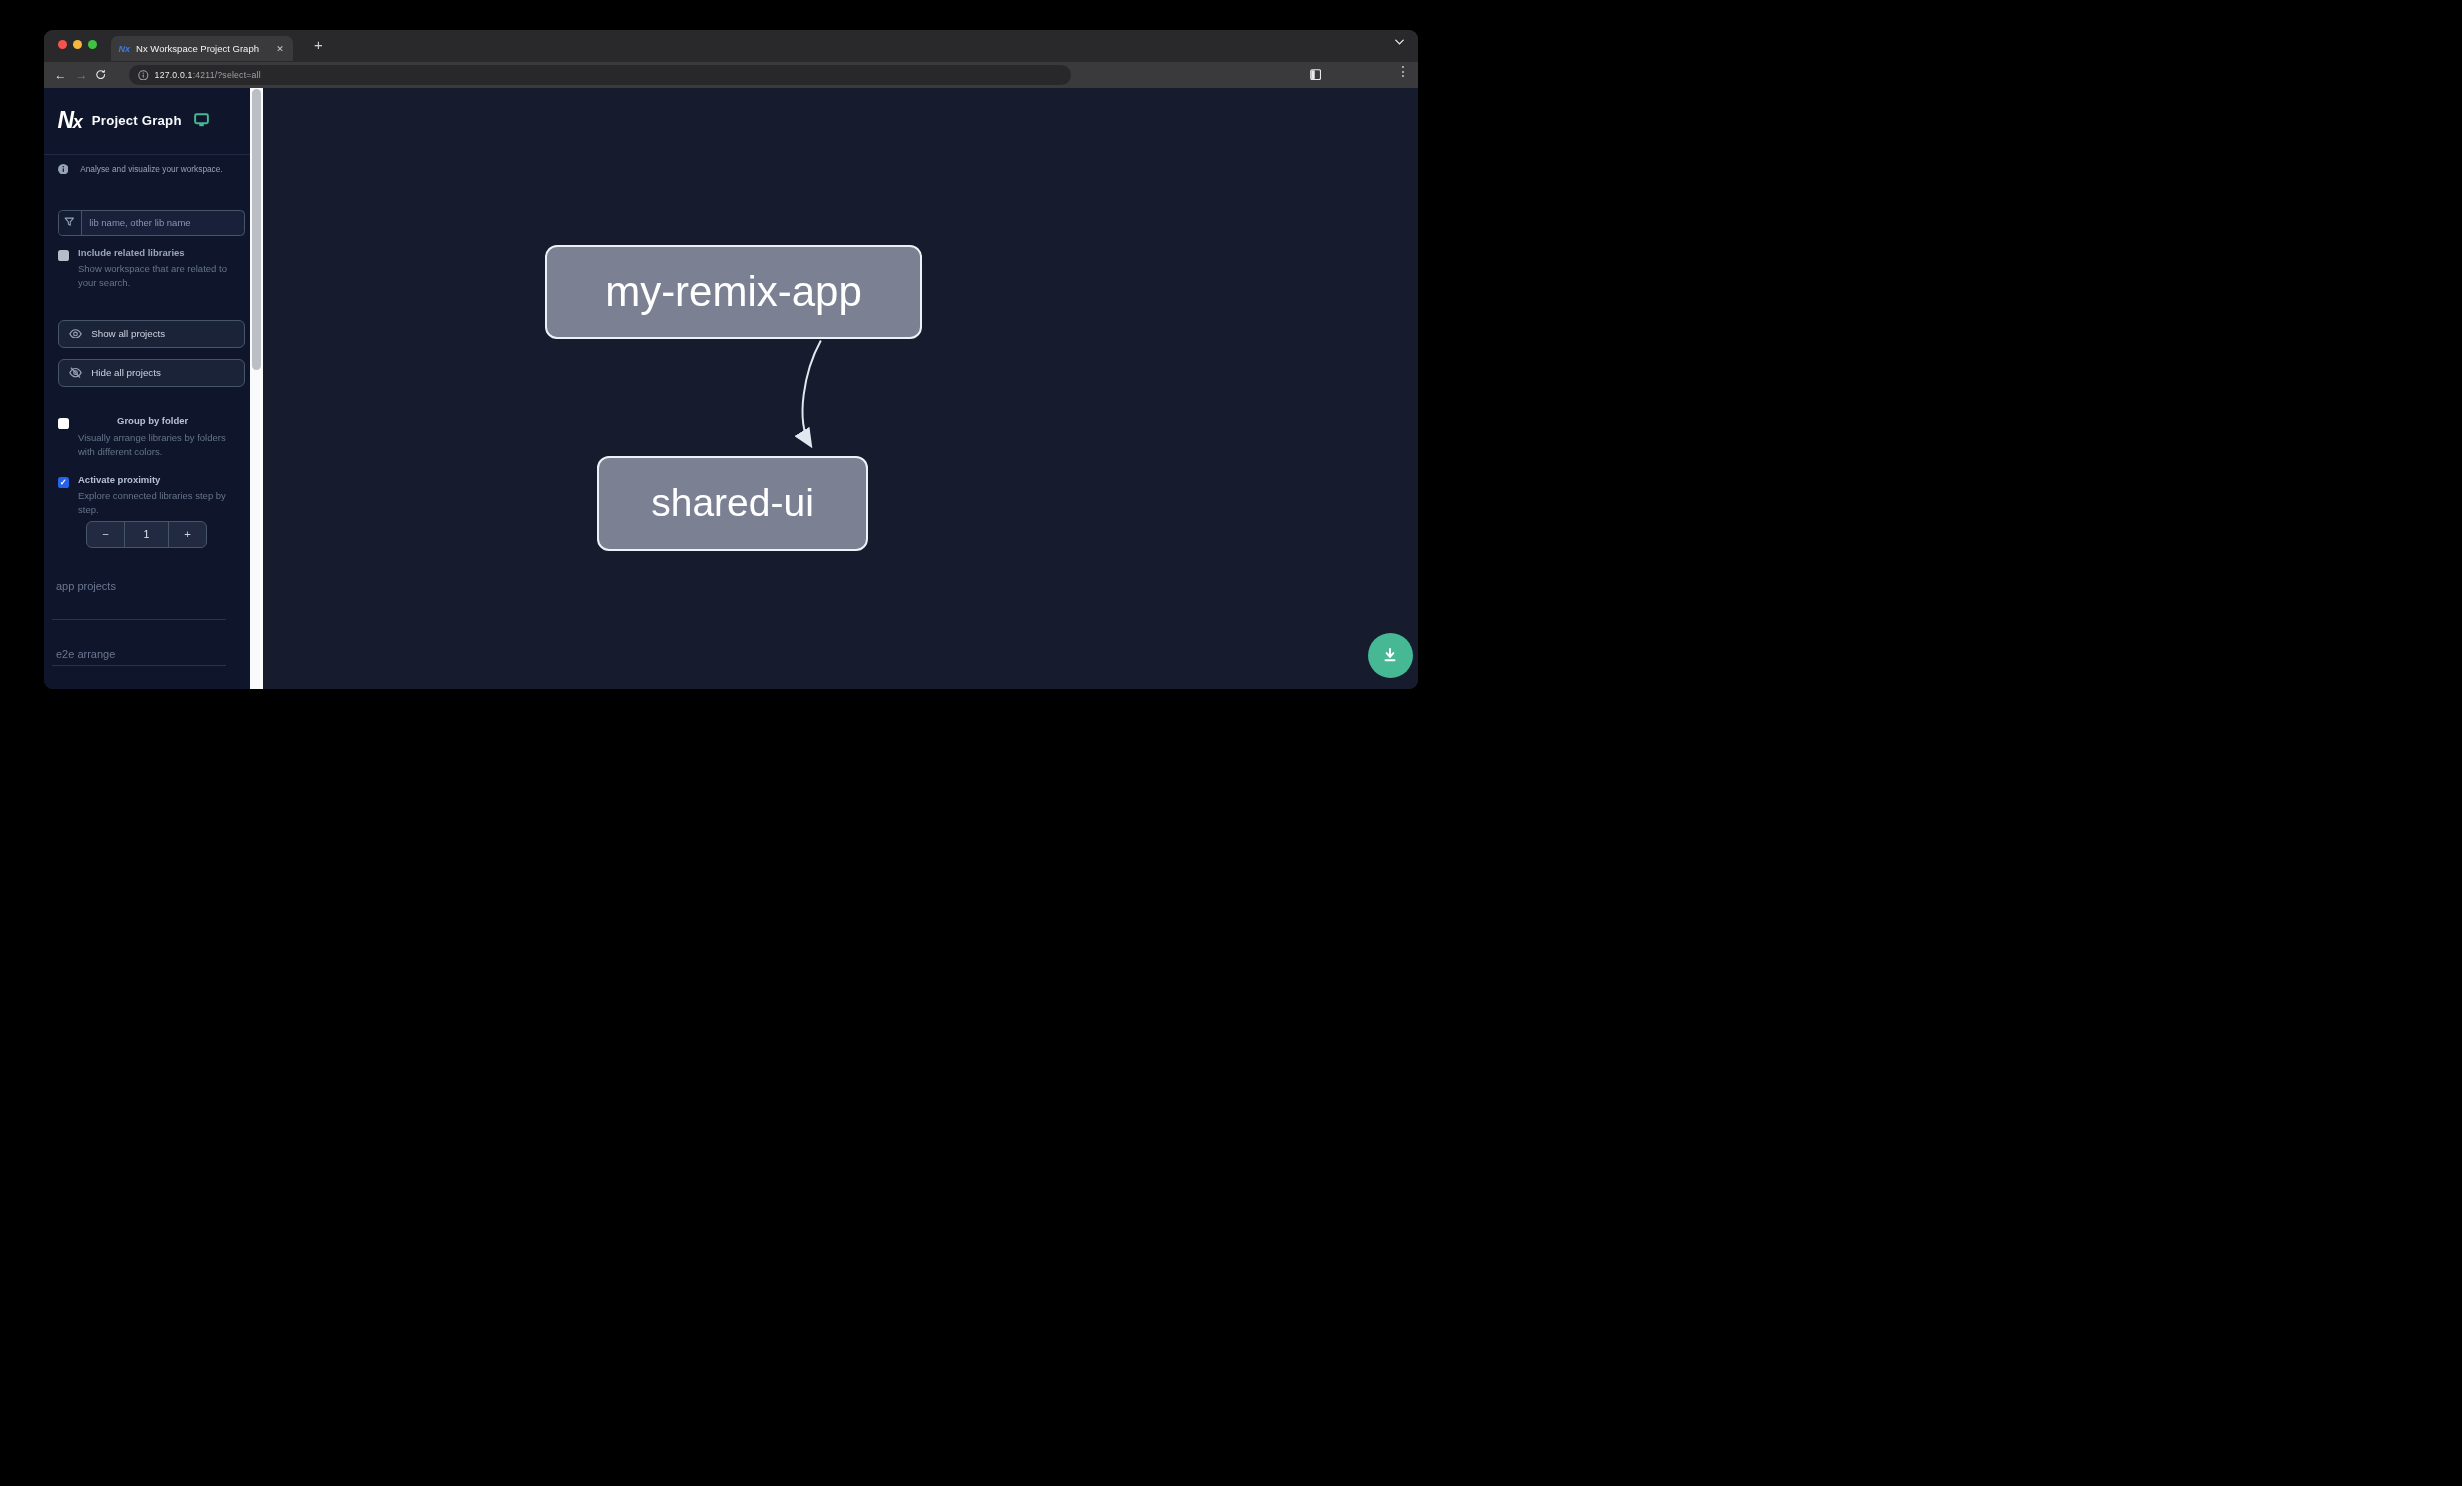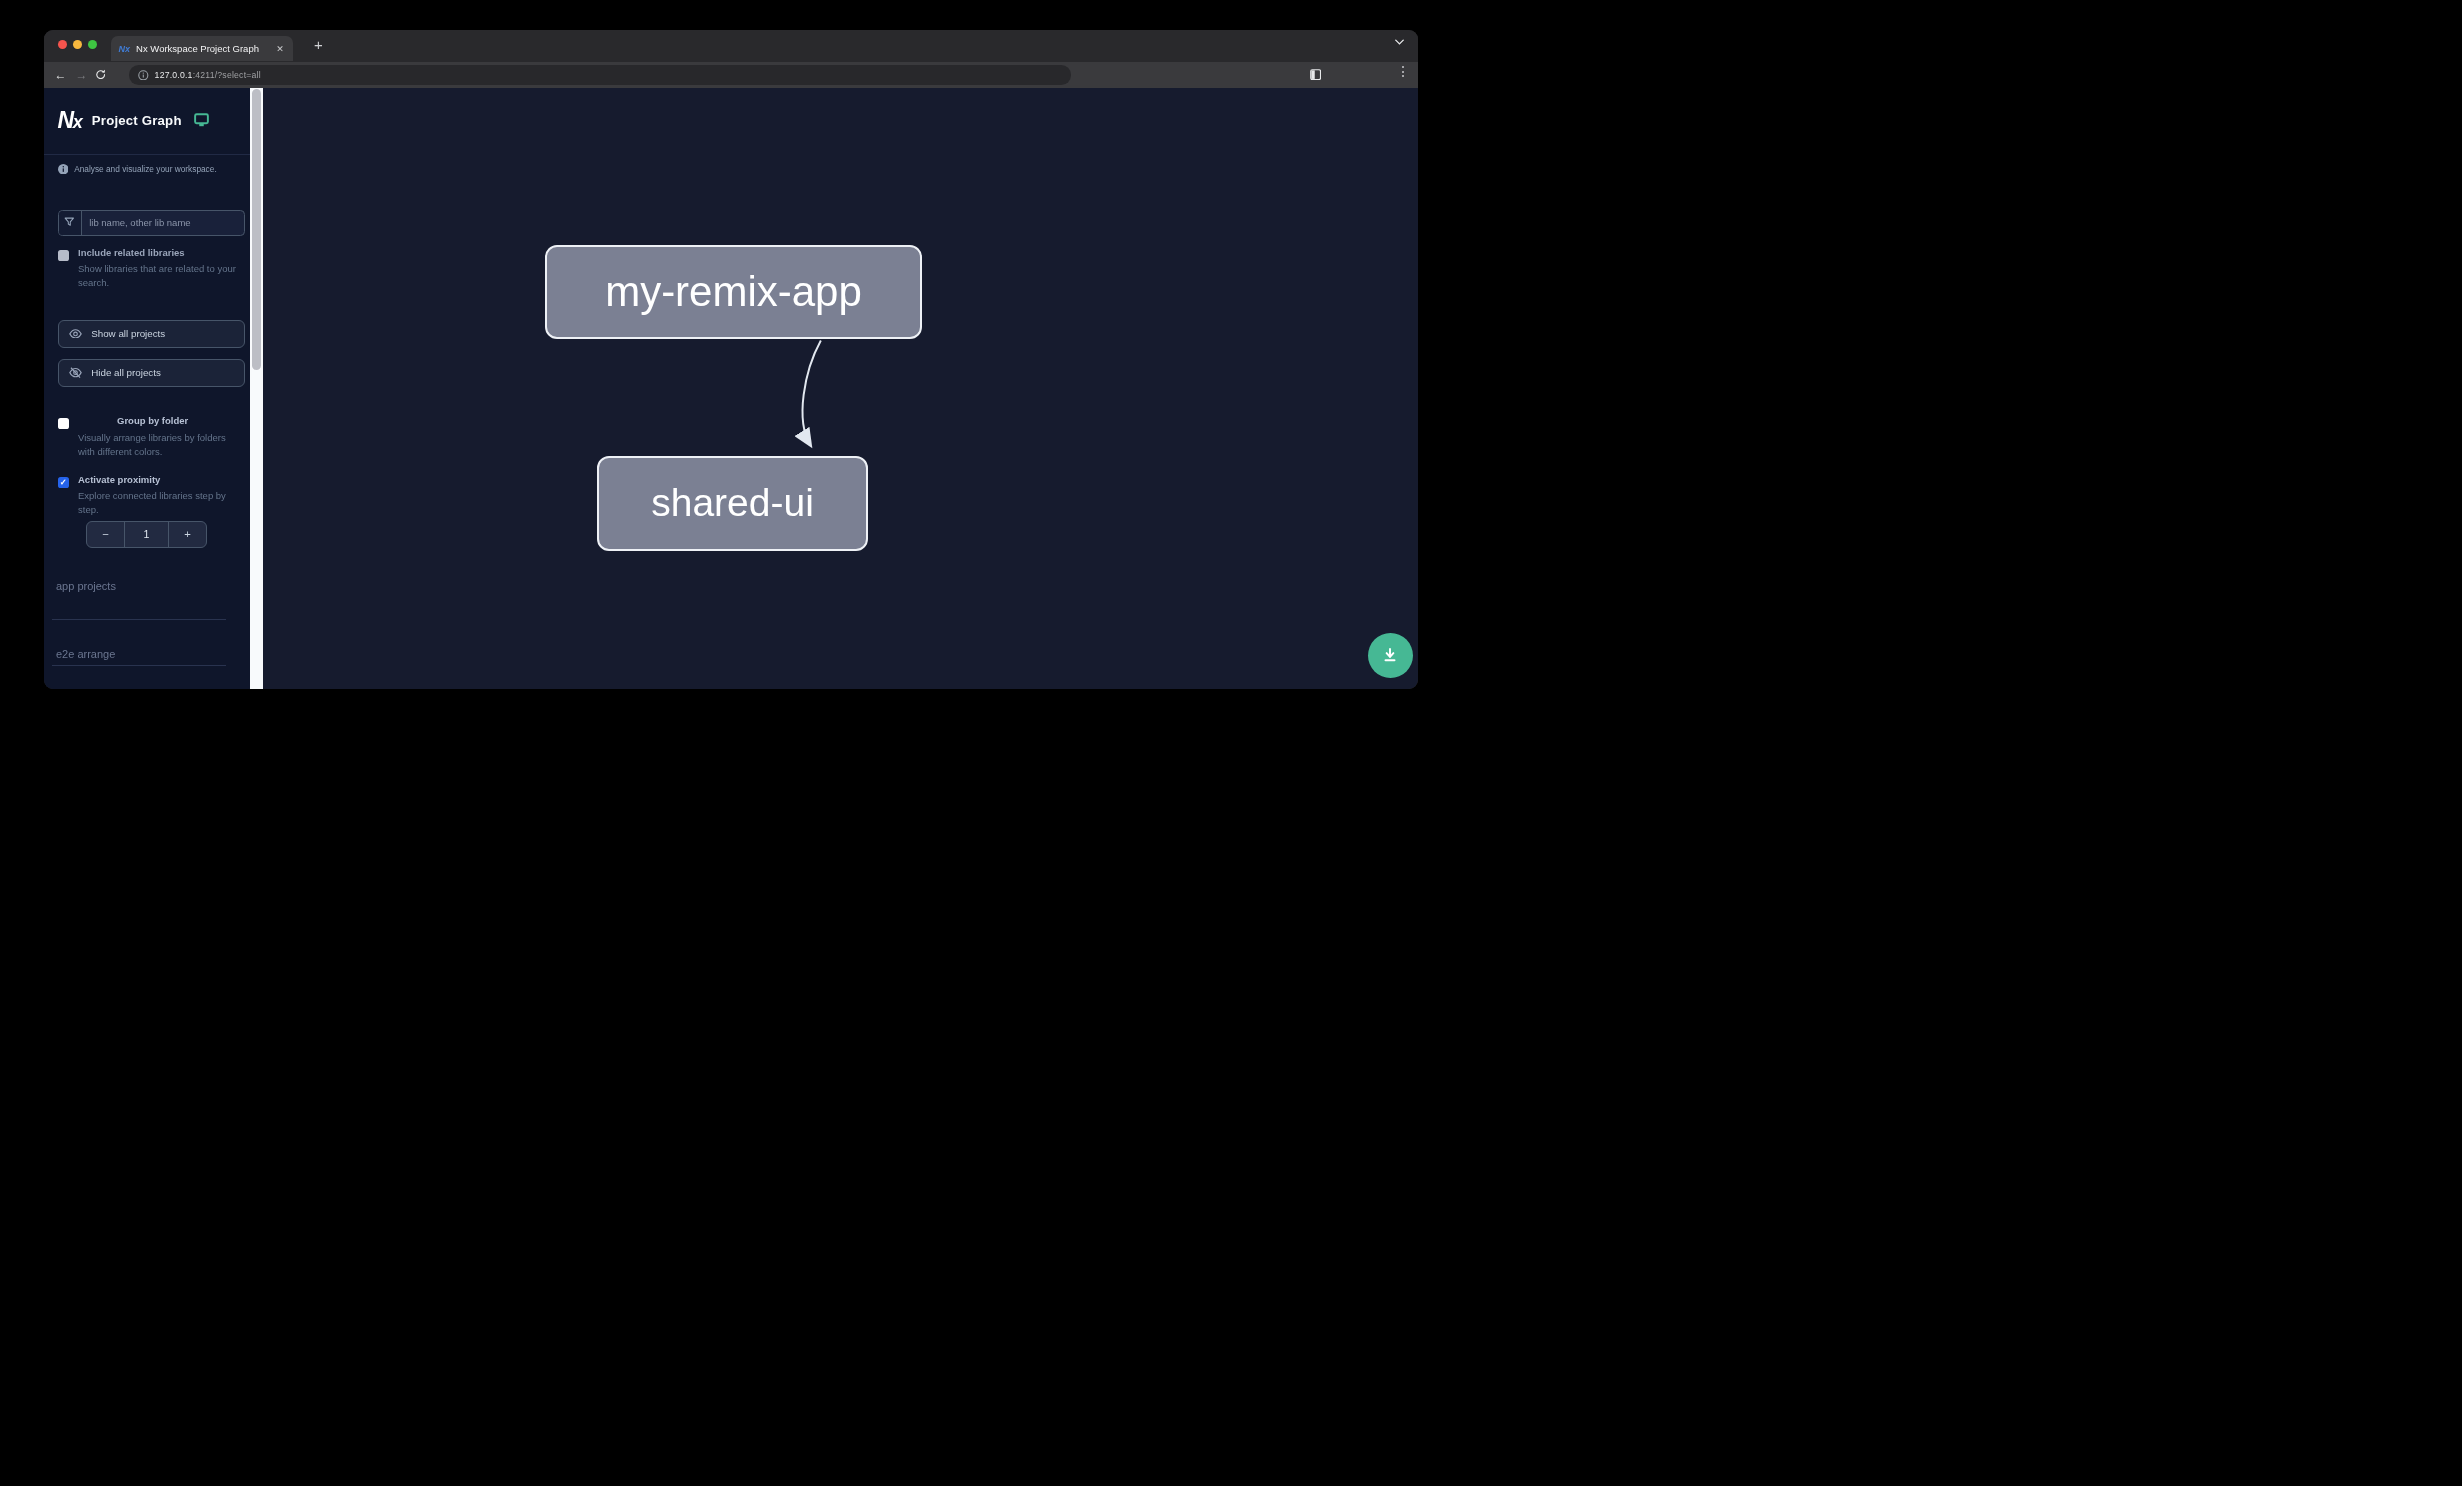--- a/index.html
+++ b/index.html
@@ -52,21 +52,21 @@
   .scroll-thumb { position:absolute; left:2.3px; top:1.5px; width:9px; height:281px; border-radius:4.5px;
                   background:var(--scroll-thumb,#bcbec5); }
   .main { position:absolute; left:219px; top:0; right:0; height:100%;
           background:var(--main-bg,#161b2e); border-bottom-right-radius:9px; }
 
   
   .sb-header { position:absolute; left:0; top:0; width:100%; height:67px; display:flex;
                align-items:center; padding:0 13.6px; gap:10.6px; border-bottom:0.8px solid #212a45; }
   .nx-logo { font-size:23px; font-weight:900; color:#fff; letter-spacing:-1.5px; font-style:italic; }
   .sb-title { font-size:13.2px; font-weight:700; color:#f8fafc; letter-spacing:0.2px; }
-  .sb-tagline { position:absolute; left:13.6px; top:76px; display:flex; align-items:center; gap:6px; }
+  .sb-tagline { position:absolute; left:13.6px; top:76px; display:flex; align-items:center; gap:12px; }
   .sb-tagline span { font-size:8.3px; color:#94a3b8; }
 
   .search { position:absolute; left:13.6px; top:122px; width:187px; height:26.5px;
             border:0.8px solid #475569; border-radius:4.5px; background:#19213a; display:flex; overflow:hidden; }
   .search-icon-cell { width:23px; display:flex; align-items:center; justify-content:center;
                       border-right:0.8px solid #475569; background:#141c33; }
   .search input { flex:1; background:transparent; border:none; outline:none; color:#cbd5e1;
                   font-size:9.5px; padding:0 7.6px; font-family:inherit; }
   .search input::placeholder { color:#8b95aa; }
 
@@ -194,21 +194,21 @@
         <span class="search-icon-cell">
           <svg width="10.6" height="10.6" viewBox="0 0 14 14">
               <path d="M1.5 1.5 h11 l-4.2 5 v4.5 l-2.6 -1.8 v-2.7 z" fill="none" stroke="#94a3b8" stroke-width="1.4" stroke-linejoin="round"></path>
             </svg>
         </span>
         <input type="text" placeholder="lib name, other lib name" style="">
       </div>
 
       <div class="checkbox cb-muted" style="top:162px;"></div>
       <div class="toggle-label" style="top:159px; color:#9aa5ba;">Include related libraries</div>
-      <div class="toggle-desc" style="top:174px;">Show libraries that are related to your search.</div>
+      <div class="toggle-desc" style="top:174px;">Show workspace that are related to your search.</div>
 
       <div class="sb-btn" style="top:232px;">
         <svg width="13" height="9.8" viewBox="0 0 17 13">
             <path d="M1 6.5 C3.5 2 7 1 8.5 1 s5 1 7.5 5.5 C13.5 11 10 12 8.5 12 S3.5 11 1 6.5z" fill="none" stroke="#9aa5ba" stroke-width="1.5"></path>
             <circle cx="8.5" cy="6.5" r="2.4" fill="none" stroke="#9aa5ba" stroke-width="1.5"></circle>
           </svg>
         <span>Show all projects</span>
       </div>
       <div class="sb-btn" style="top:271px;">
         <svg width="13" height="11.3" viewBox="0 0 17 15">

